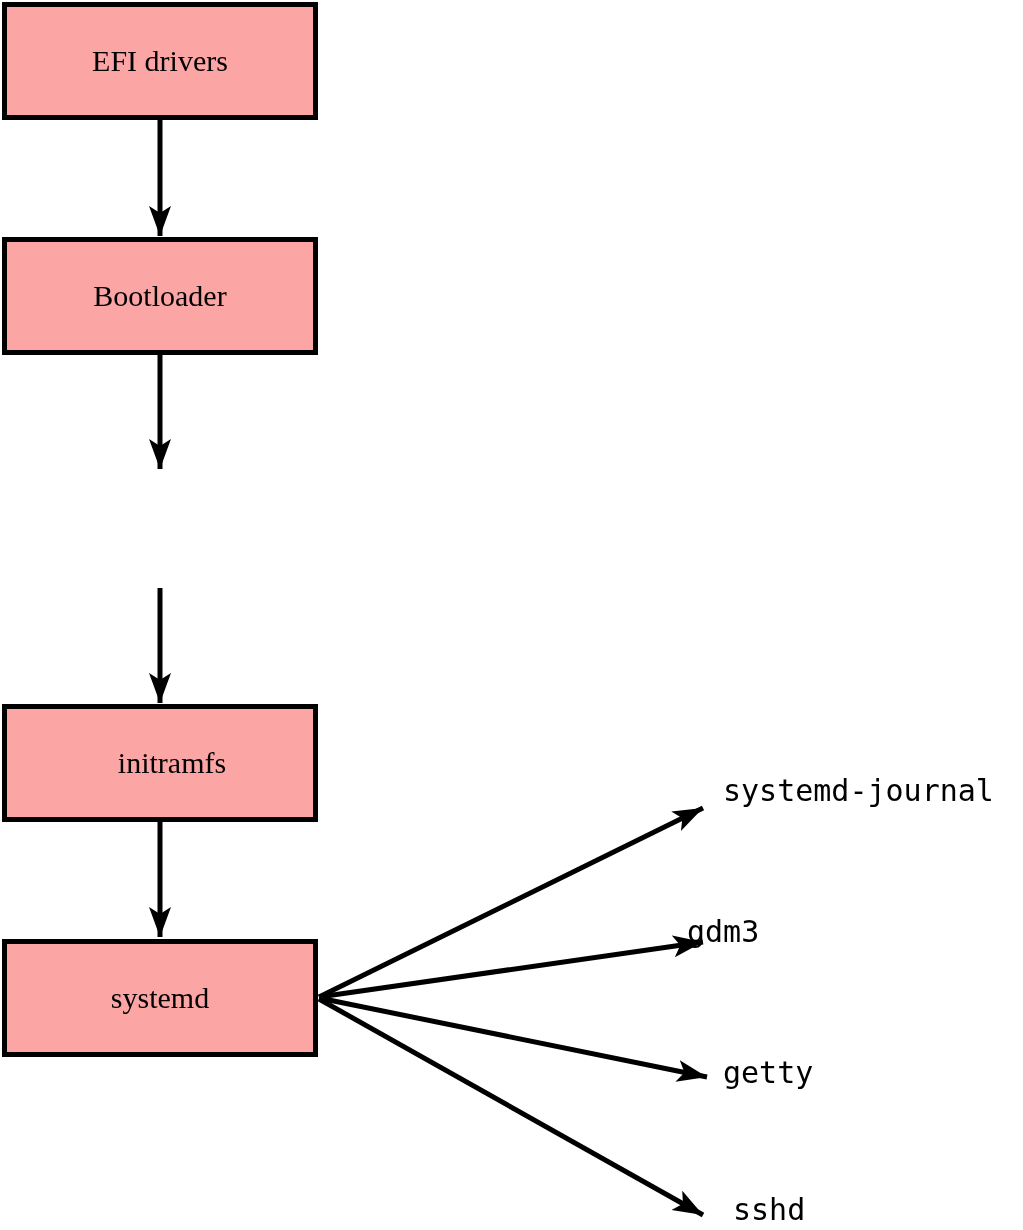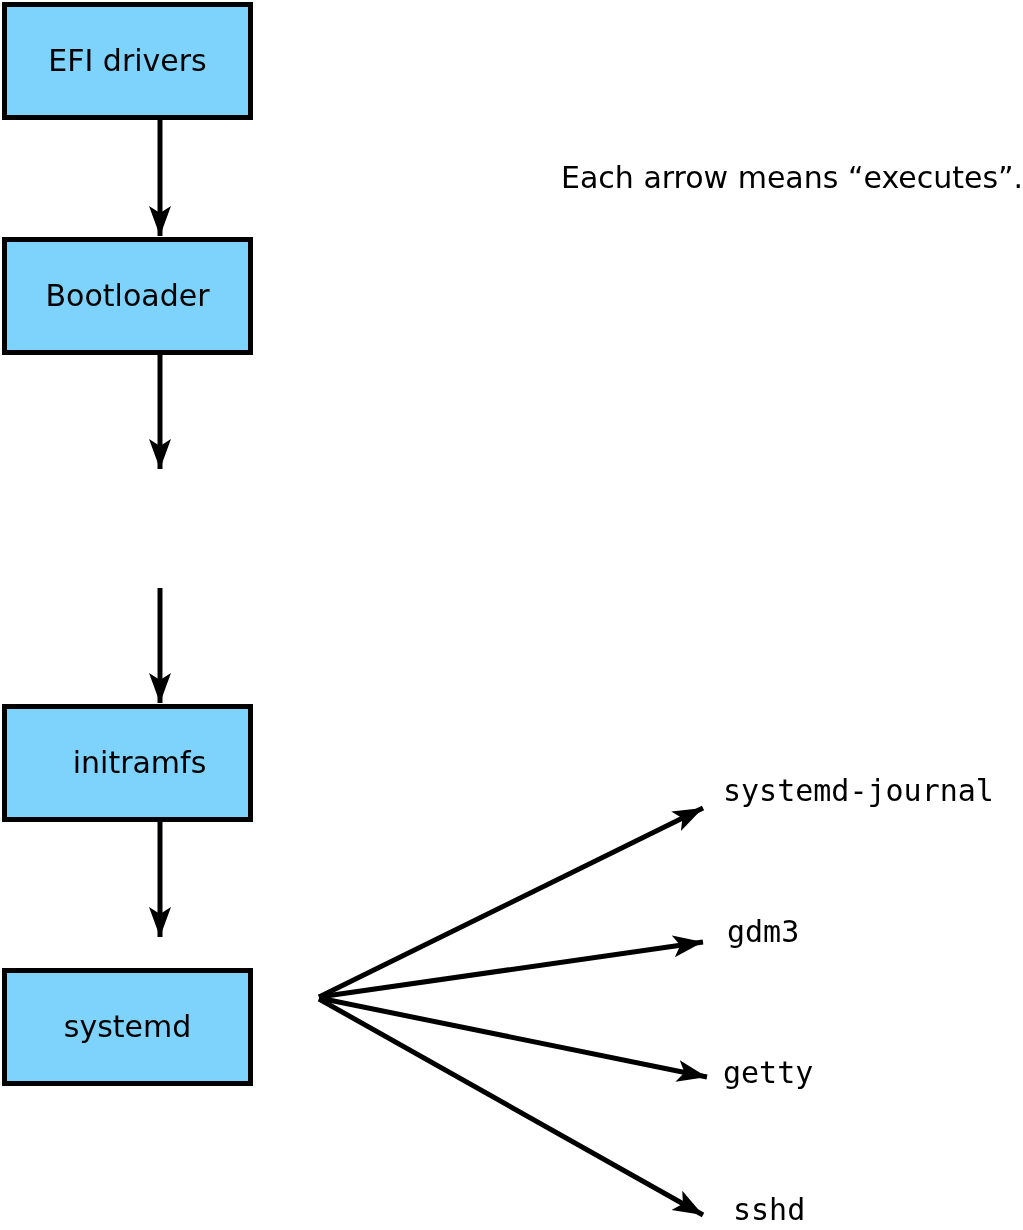--- a/index.html
+++ b/index.html
@@ -13,31 +13,32 @@
     color: #000000;
   }
   .arrow-layer {
     position: absolute;
     left: 0; top: 0;
     width: 1023px; height: 1230px;
   }
   .node-box {
     position: absolute;
     left: 2px;
-    width: 251px;
+    width: 316px;
     height: 118px;
     box-sizing: border-box;
     border: 5px solid #000000;
-    background: #7dd3fc;
+    background: #fca5a5;
     display: flex;
     align-items: center;
     justify-content: center;
     font-size: 30px;
     line-height: 1;
     white-space: nowrap;
+    font-family: Liberation Serif, serif;
   }
   .proc-label {
     position: absolute;
     font-family: "DejaVu Sans Mono", monospace;
     font-size: 30px;
     line-height: 36px;
     white-space: nowrap;
   }
   .annotation {
     position: absolute;
@@ -73,24 +74,23 @@
 
   <div class="node-box" style="top: 2px;">
     <span>EFI drivers</span>
   </div>
   <div class="node-box" style="top: 237px; align-items: center;">
     <span>Bootloader</span>
   </div>
   <div class="node-box" style="top: 704px; padding-left: 24px;">
     <span>initramfs</span>
   </div>
-  <div class="node-box" style="top: 939px; margin-top: 29px;">
+  <div class="node-box" style="top: 939px;">
     <span>systemd</span>
   </div>
 
   <div class="proc-label" style="left: 723px; top: 773px;">systemd-journal</div>
-  <div class="proc-label" style="left: 727px; top: 914px;">gdm3</div>
+  <div class="proc-label" style="left: 687px; top: 914px;">gdm3</div>
   <div class="proc-label" style="left: 723px; top: 1055px; text-align: center;">getty</div>
   <div class="proc-label" style="left: 733px; top: 1192px;">sshd</div>
 
-  <div class="annotation">Each arrow means “executes”.</div>
 
 </div>
 
 </body></html>

